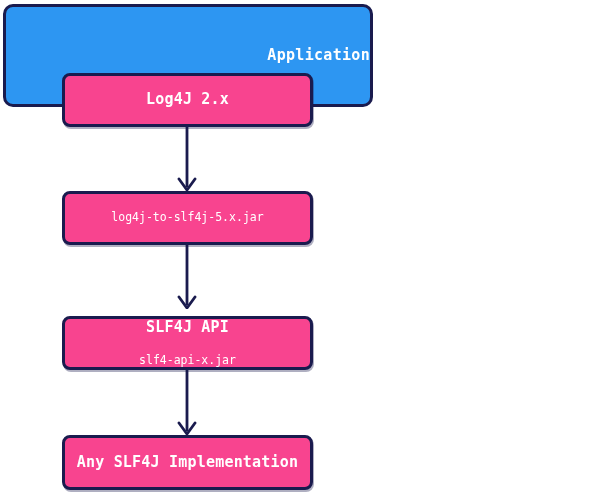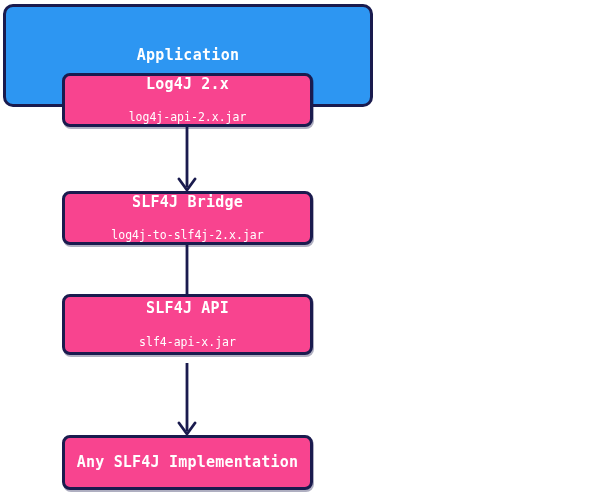--- a/index.html
+++ b/index.html
@@ -31,21 +31,21 @@
     background: var(--blue-fill);
     border: 3px solid var(--outline);
     border-radius: 10px;
     z-index: 1;
   }
   .app-label {
     position: absolute;
     left: 0;
     right: 0;
     top: 39px;
-    text-align: center;
+    text-align: right;
     color: var(--box-text);
     font-size: 15px;
     font-weight: 700;
     letter-spacing: 0.3px;
   }
   .node {
     position: absolute;
     left: 62px;
     width: 251px;
     background: var(--pink-fill);
@@ -66,21 +66,21 @@
     font-weight: 700;
     line-height: 1.15;
     letter-spacing: 0.2px;
   }
   .node-sub {
     font-size: 11.5px;
     line-height: 1.15;
   }
   #node-log4j  { top: 73px;  height: 54px; }
   #node-bridge { top: 191px; height: 54px; }
-  #node-api    { top: 294px; height: 61px; }
+  #node-api    { top: 316px; height: 54px; }
   #node-impl   { top: 435px; height: 55px; justify-content: center; }
   .arrow {
     position: absolute;
     left: 175px;
     width: 24px;
     z-index: 0;
     display: block;
   }
   #arrow-1 { top: 127px; height: 64px; }
   #arrow-2 { top: 245px; height: 64px; }
@@ -108,31 +108,29 @@
 <body>
 
 <div class="canvas">
 
   <div class="app-box">
     <div class="app-label">Application</div>
   </div>
 
   <div class="node" id="node-log4j">
     <div class="node-title">Log4J 2.x</div>
-    <div class="node-sub">log4j-api-2.x.jar</div>
   </div>
 
   <svg class="arrow" id="arrow-1" viewBox="0 0 24 64" xmlns="http://www.w3.org/2000/svg">
     <line x1="12" y1="0" x2="12" y2="59"></line>
     <polyline points="4,52 12,63 20,52"></polyline>
   </svg>
 
   <div class="node" id="node-bridge">
-    <div class="node-title">SLF4J Bridge</div>
-    <div class="node-sub">log4j-to-slf4j-2.x.jar</div>
+    <div class="node-sub">log4j-to-slf4j-5.x.jar</div>
   </div>
 
   <svg class="arrow" id="arrow-2" viewBox="0 0 24 64" xmlns="http://www.w3.org/2000/svg">
     <line x1="12" y1="0" x2="12" y2="59"></line>
     <polyline points="4,52 12,63 20,52"></polyline>
   </svg>
 
   <div class="node" id="node-api">
     <div class="node-title">SLF4J API</div>
     <div class="node-sub">slf4-api-x.jar</div>

